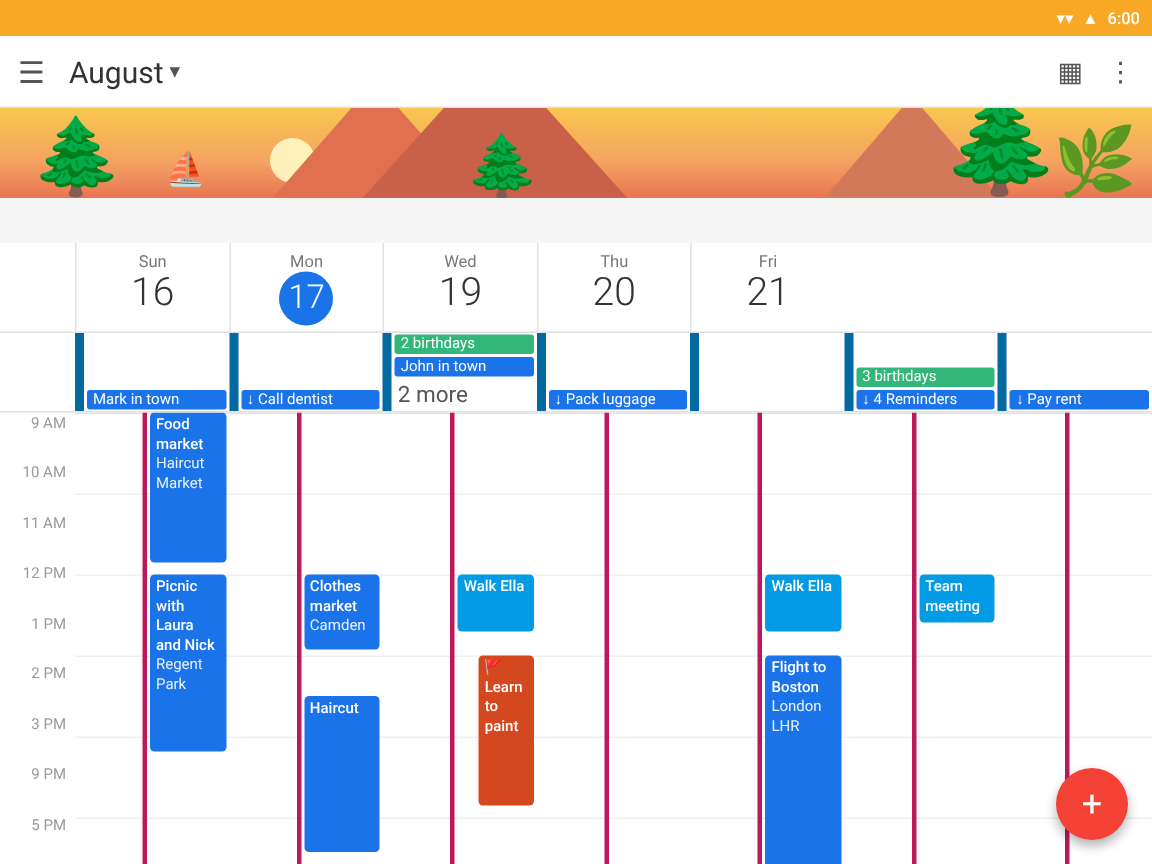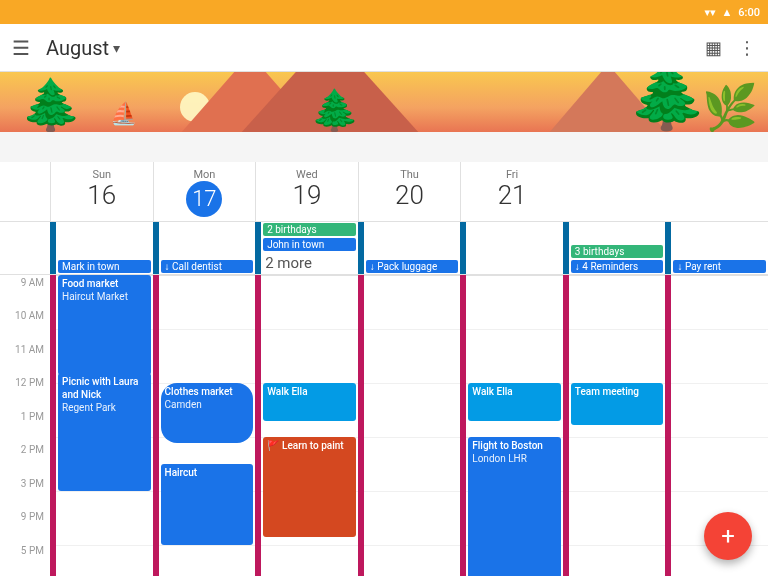--- a/index.html
+++ b/index.html
@@ -210,22 +210,23 @@
       font-size: 10px;
       color: #999;
     }
     .day-columns {
       flex: 1;
       display: grid;
       grid-template-columns: repeat(7, 1fr);
       position: relative;
     }
     .day-col {
-      border-left: 6px solid #be185d;
+      border-left: 3px solid #be185d;
       position: relative;
+      margin-left: 45px;
     }
     .hour-line {
       position: absolute;
       left: 0;
       right: 0;
       border-top: 1px solid #f0f0f0;
     }
 
     
     .event {
@@ -378,61 +379,61 @@
       <div class="hour-line" style="top:108px; left:0; right:0;"></div>
       <div class="hour-line" style="top:162px; left:0; right:0;"></div>
       <div class="hour-line" style="top:216px; left:0; right:0;"></div>
       <div class="hour-line" style="top:270px; left:0; right:0;"></div>
 
       <div class="day-col">
         <div class="event bg-blue" style="top:0px; height:100px; left:2px; right:2px;">
           <div class="event-title">Food market</div>
           <div class="event-sub">Haircut Market</div>
         </div>
-        <div class="event bg-blue" style="top:98px; height:118px; left:2px; right:2px;">
+        <div class="event bg-blue" style="top:108px; height:118px; left:2px; right:2px;">
           <div class="event-title">Picnic with Laura and Nick</div>
           <div class="event-sub">Regent Park</div>
         </div>
       </div>
 
       <div class="day-col">
-        <div class="event bg-blue" style="top:108px; height:60px; left:2px; right:2px;border-radius:16px;">
+        <div class="event bg-blue" style="top:108px; height:50px; left:2px; right:2px;">
           <div class="event-title">Clothes market</div>
           <div class="event-sub">Camden</div>
         </div>
-        <div class="event bg-blue" style="top:189px; height:81px; left:2px; right:2px;">
+        <div class="event bg-blue" style="top:189px; height:104px; left:2px; right:2px;">
           <div class="event-title">Haircut</div>
         </div>
 
       </div>
 
       <div class="day-col">
         <div class="event bg-teal" style="top:108px; height:38px; left:2px; right:2px;">
           <div class="event-title">Walk Ella</div>
         </div>
-        <div class="event bg-red-orange" style="top:162px; height:100px; left:2px; right:2px; background:#d44820;">
+        <div class="event bg-red-orange" style="top:162px; height:100px; left:16px; right:2px; background:#d44820;">
           <div class="event-title">🚩 Learn to paint</div>
         </div>
       </div>
 
       <div class="day-col">
       </div>
 
       <div class="day-col">
         <div class="event bg-teal" style="top:108px; height:38px; left:2px; right:2px;">
           <div class="event-title">Walk Ella</div>
         </div>
         <div class="event bg-blue" style="top:162px; height:216px; left:2px; right:2px;">
           <div class="event-title">Flight to Boston</div>
           <div class="event-sub">London LHR</div>
         </div>
       </div>
 
       <div class="day-col">
-        <div class="event bg-teal" style="top:108px; height:42px; left:2px; right:2px;">
+        <div class="event bg-teal" style="top:108px; height:32px; left:2px; right:2px;">
           <div class="event-title">Team meeting</div>
         </div>
       </div>
 
       <div class="day-col">
       </div>
     </div>
   </div>
 </div>
 

